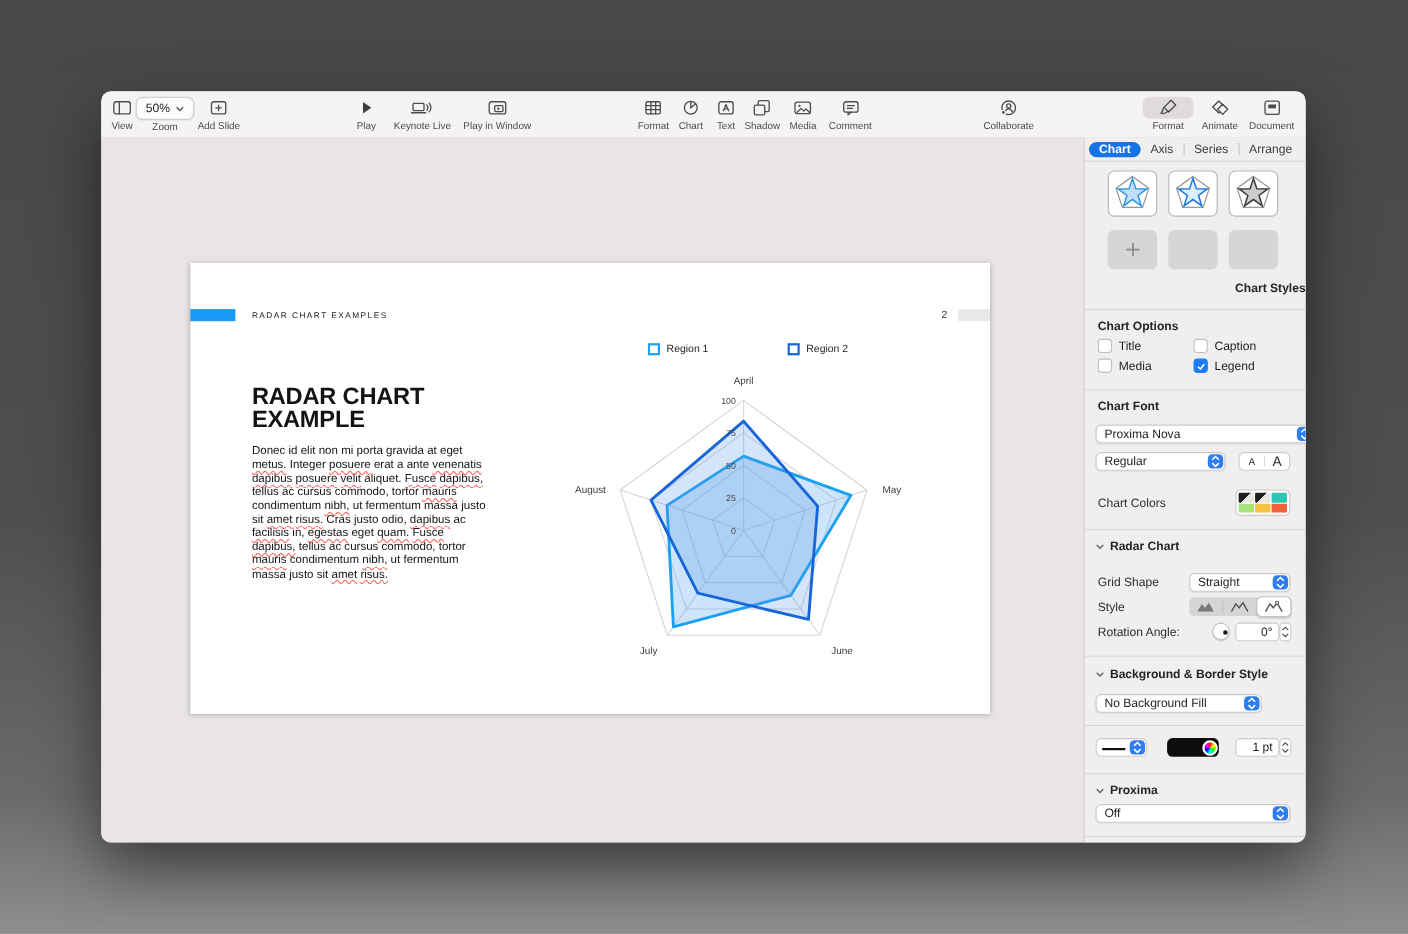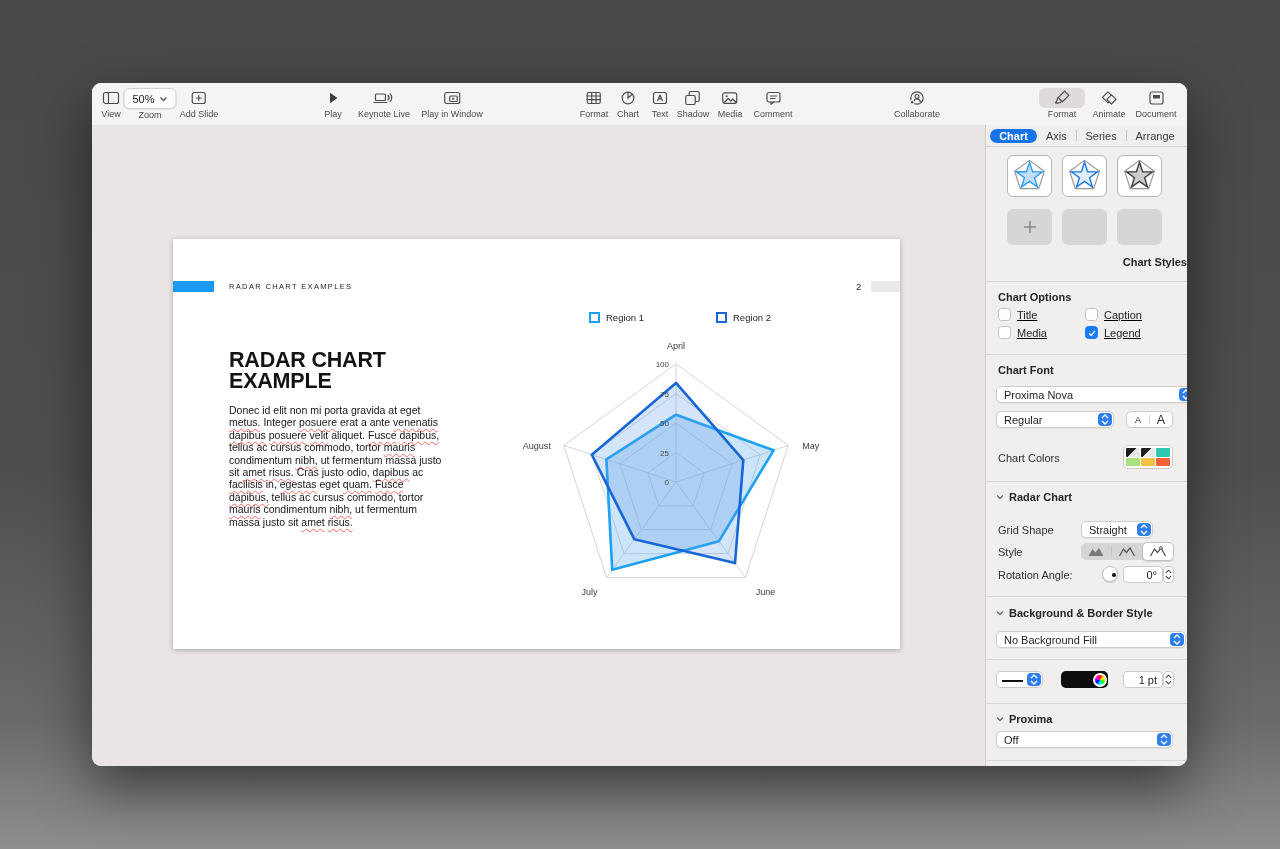--- a/index.html
+++ b/index.html
@@ -47,21 +47,21 @@
   .tab{font-size:11px;color:#3c3c3c;padding:1px 9px;border-radius:9px;white-space:nowrap;}
   .tab.active{background:#1673e8;color:#fff;font-weight:700;}
   .tabsep{width:1px;height:11px;background:#c8c6c4;}
   .divider{position:absolute;left:0;width:100%;height:1px;background:#d8d5d3;}
   .sec-label{position:absolute;font-size:11px;font-weight:700;color:#242424;}
   .plain-label{position:absolute;font-size:11px;color:#2e2e2e;}
   .thumb{position:absolute;width:45px;height:42px;background:#fff;border:1px solid #b8b6b4;border-radius:6px;
          box-sizing:border-box;display:flex;align-items:center;justify-content:center;}
   .addbox{position:absolute;width:45px;height:36px;background:#d8d6d4;border-radius:6px;
           display:flex;align-items:center;justify-content:center;}
-  .cbrow{position:absolute;display:flex;align-items:center;gap:6px;text-decoration:underline;}
+  .cbrow{position:absolute;display:flex;align-items:center;gap:6px;}
   .cb{width:13px;height:13px;border-radius:3.5px;border:1px solid #c2c0be;background:#fff;box-sizing:border-box;
       display:flex;align-items:center;justify-content:center;}
   .cb svg{display:none;}
   .cb.checked{background:#197bf5;border-color:#197bf5;}
   .cb.checked svg{display:block;}
   .cb-label{font-size:11px;color:#222;}
   .dd{position:absolute;height:17px;background:#fff;border:1px solid #cdcac8;border-radius:5px;
       box-sizing:border-box;box-shadow:0 1px 1px rgba(0,0,0,.05);display:flex;align-items:center;}
   .dd-label{font-size:11px;color:#1e1e1e;padding-left:7px;white-space:nowrap;overflow:hidden;flex:1;}
   .dd-step{position:absolute;right:1px;top:1px;bottom:1px;width:14px;background:#2f7ef0;border-radius:4px;
@@ -408,21 +408,21 @@
 
       <div class="divider" style="top:356px"></div>
 
       <div class="hdr" style="left:10px;top:366px">
         <svg width="8" height="8" viewBox="0 0 8 8">
             <path d="M1 2.5 L4 5.5 L7 2.5" stroke="#666" fill="none" stroke-width="1.3"></path>
           </svg>
         <span>Radar Chart</span>
       </div>
       <div class="plain-label" style="left:12px;top:399px">Grid Shape</div>
-      <div class="dd" style="left:95px;top:396px;width:72px">
+      <div class="dd" style="left:95px;top:396px;width:92px">
         <span class="dd-label">Straight</span>
         <span class="dd-step">
             <svg width="10" height="13" viewBox="0 0 10 13">
               <path d="M2 5 L5 2 L8 5 M2 8 L5 11 L8 8" stroke="#fff" stroke-width="1.4" fill="none"></path>
             </svg>
           </span>
       </div>
       <div class="plain-label" style="left:12px;top:421px">Style</div>
       <div class="seg" style="left:95px;top:418px">
         <span class="s">
@@ -456,21 +456,21 @@
       </div>
 
       <div class="divider" style="top:471px"></div>
 
       <div class="hdr" style="left:10px;top:482px">
         <svg width="8" height="8" viewBox="0 0 8 8">
             <path d="M1 2.5 L4 5.5 L7 2.5" stroke="#666" fill="none" stroke-width="1.3"></path>
           </svg>
         <span>Background &amp; Border Style</span>
       </div>
-      <div class="dd" style="left:10px;top:506px;width:190px">
+      <div class="dd" style="left:10px;top:506px;width:151px">
         <span class="dd-label">No Background Fill</span>
         <span class="dd-step">
             <svg width="10" height="13" viewBox="0 0 10 13">
               <path d="M2 5 L5 2 L8 5 M2 8 L5 11 L8 8" stroke="#fff" stroke-width="1.4" fill="none"></path>
             </svg>
           </span>
       </div>
       <div class="divider" style="top:534px"></div>
       <div class="linedd" style="left:10px;top:546px">
         <span class="glyph"></span>

